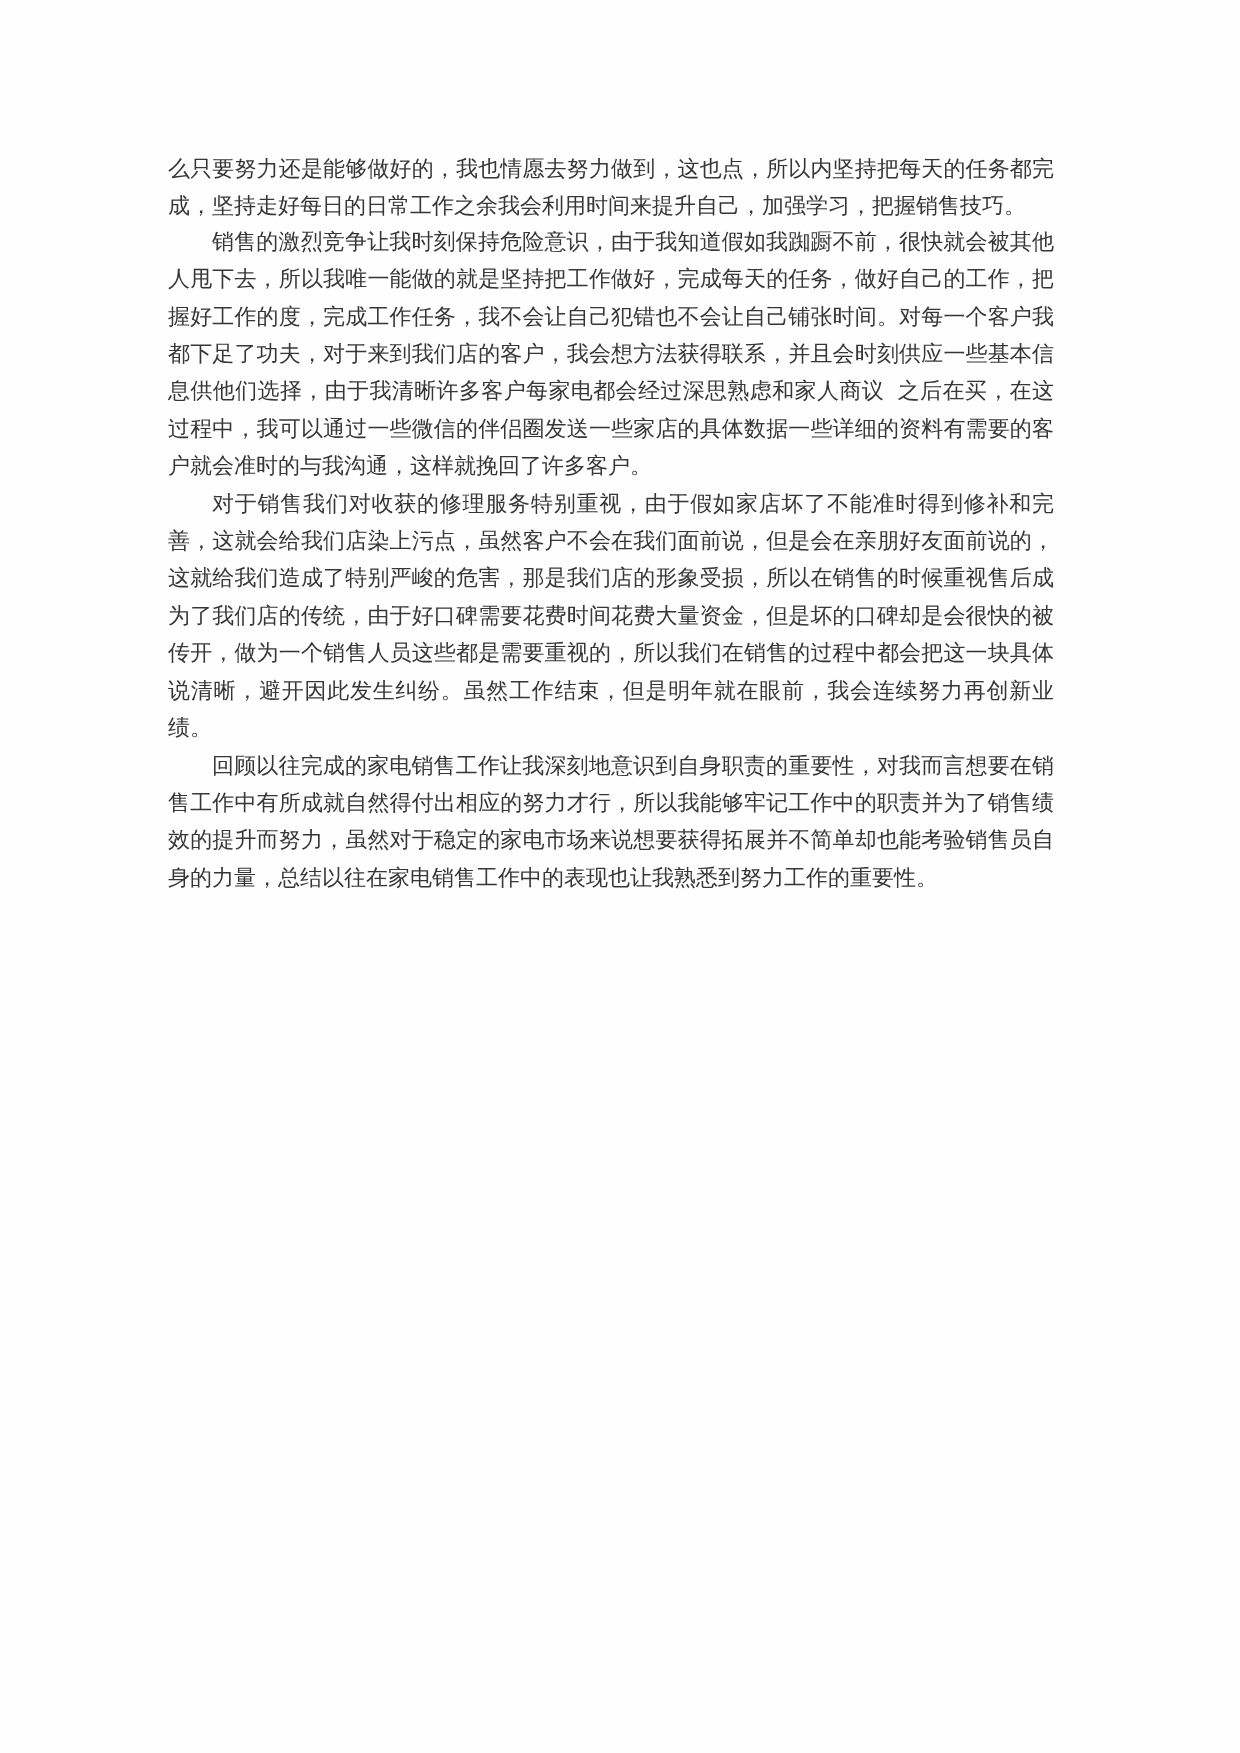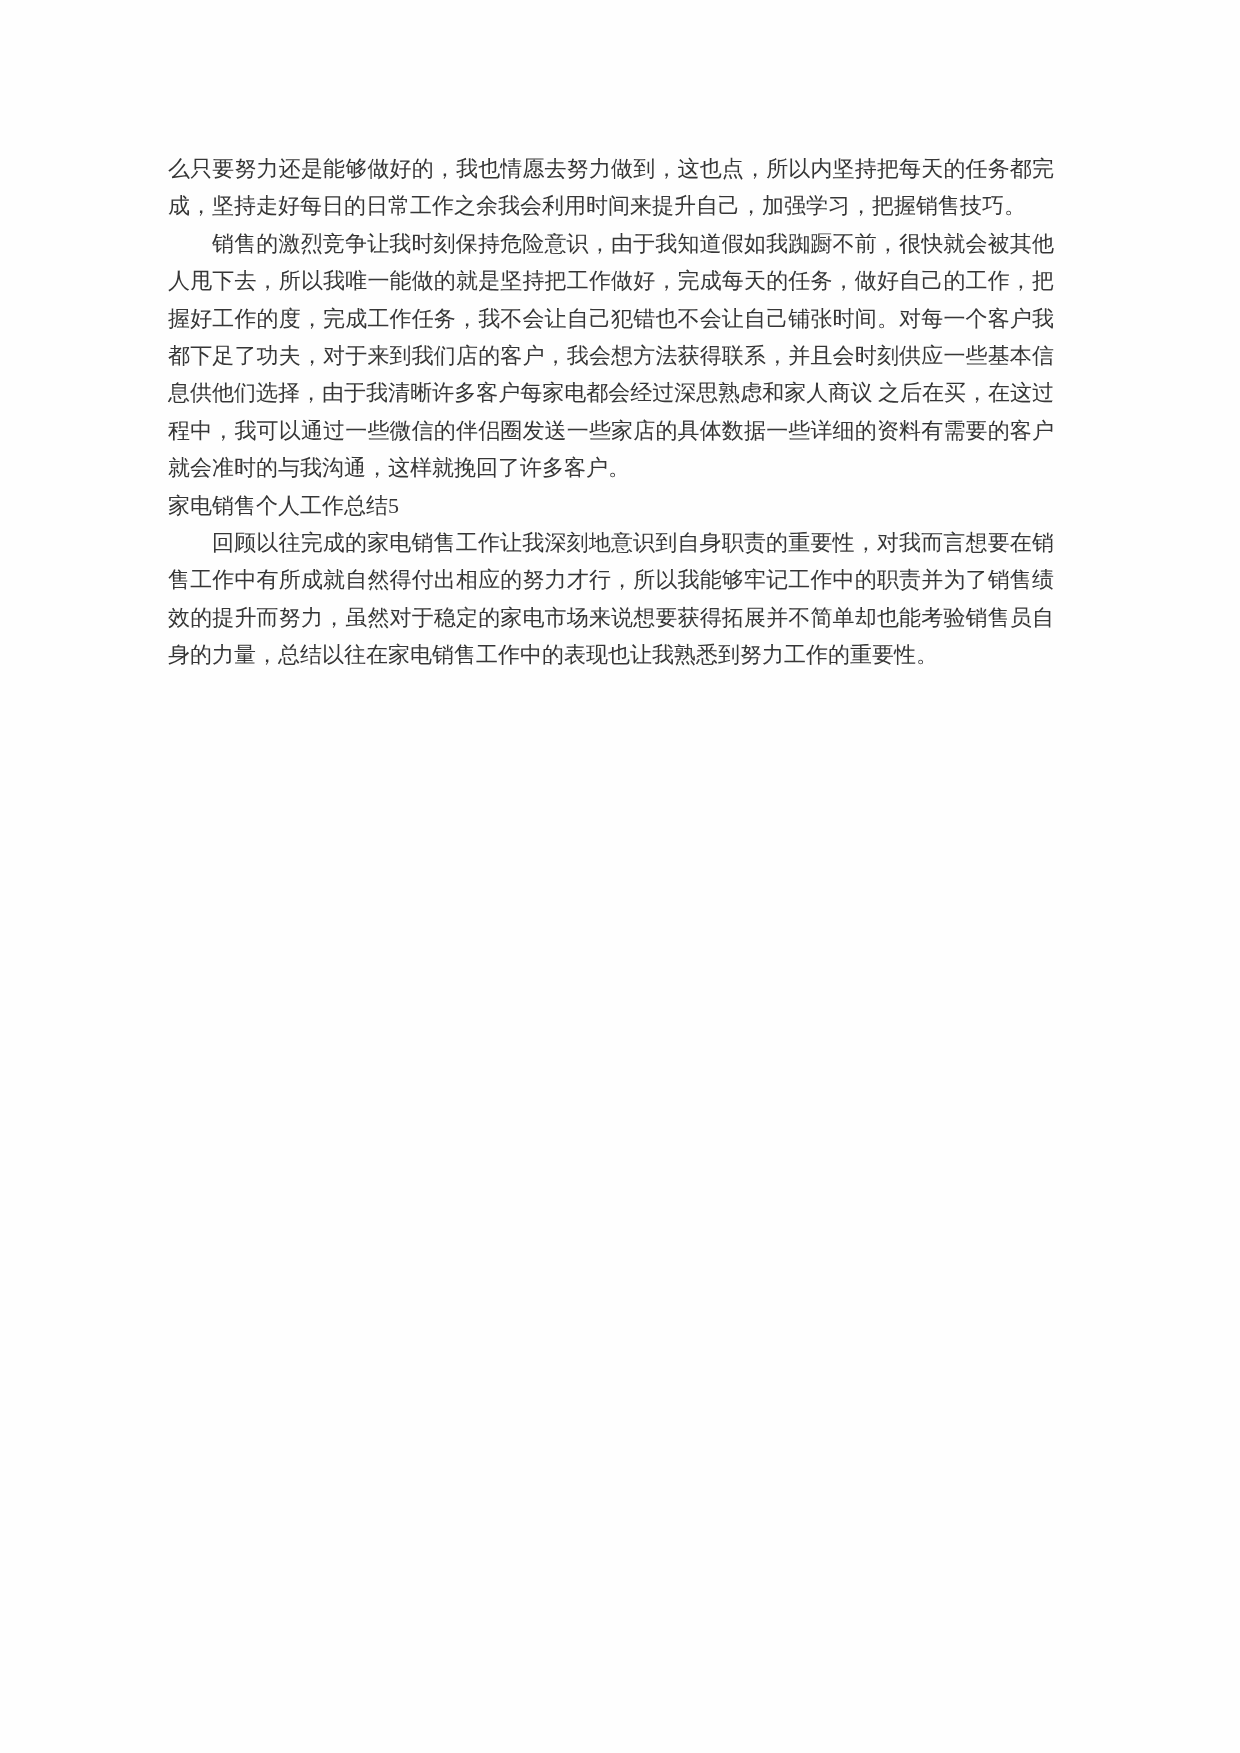--- a/index.html
+++ b/index.html
@@ -25,28 +25,29 @@
     margin: 0;
     padding: 0;
     font-size: 22px;
     line-height: 37.4px;
     text-align: justify;
     text-justify: inter-ideograph;
     word-break: break-all;
   }
   .doc p.indent {
     text-indent: 2em;
+    font-family: Liberation Mono, monospace;
   }
   .doc p.heading {
     text-indent: 0;
   }
 </style>
 </head>
 <body>
 
 <div class="page">
   <div class="doc">
     <p class="continuation">么只要努力还是能够做好的，我也情愿去努力做到，这也点，所以内坚持把每天的任务都完成，坚持走好每日的日常工作之余我会利用时间来提升自己，加强学习，把握销售技巧。</p>
     <p class="indent">销售的激烈竞争让我时刻保持危险意识，由于我知道假如我踟蹰不前，很快就会被其他人甩下去，所以我唯一能做的就是坚持把工作做好，完成每天的任务，做好自己的工作，把握好工作的度，完成工作任务，我不会让自己犯错也不会让自己铺张时间。对每一个客户我都下足了功夫，对于来到我们店的客户，我会想方法获得联系，并且会时刻供应一些基本信息供他们选择，由于我清晰许多客户每家电都会经过深思熟虑和家人商议 之后在买，在这过程中，我可以通过一些微信的伴侣圈发送一些家店的具体数据一些详细的资料有需要的客户就会准时的与我沟通，这样就挽回了许多客户。</p>
-    <p class="heading">家电销售个人工作总结5</p>
+    <p class="indent">对于销售我们对收获的修理服务特别重视，由于假如家店坏了不能准时得到修补和完善，这就会给我们店染上污点，虽然客户不会在我们面前说，但是会在亲朋好友面前说的，这就给我们造成了特别严峻的危害，那是我们店的形象受损，所以在销售的时候重视售后成为了我们店的传统，由于好口碑需要花费时间花费大量资金，但是坏的口碑却是会很快的被传开，做为一个销售人员这些都是需要重视的，所以我们在销售的过程中都会把这一块具体说清晰，避开因此发生纠纷。虽然工作结束，但是明年就在眼前，我会连续努力再创新业绩。</p>
     <p class="indent">回顾以往完成的家电销售工作让我深刻地意识到自身职责的重要性，对我而言想要在销售工作中有所成就自然得付出相应的努力才行，所以我能够牢记工作中的职责并为了销售绩效的提升而努力，虽然对于稳定的家电市场来说想要获得拓展并不简单却也能考验销售员自身的力量，总结以往在家电销售工作中的表现也让我熟悉到努力工作的重要性。</p>
   </div>
 </div>
 
 </body></html>

